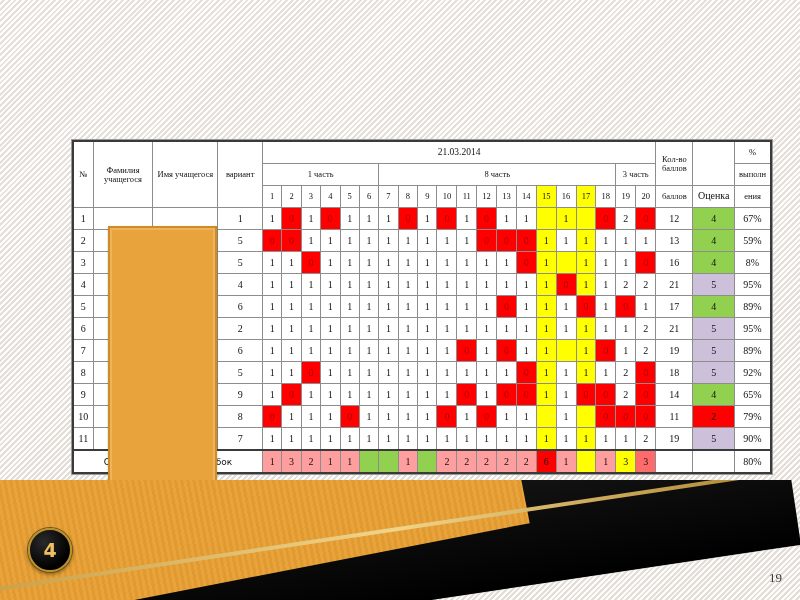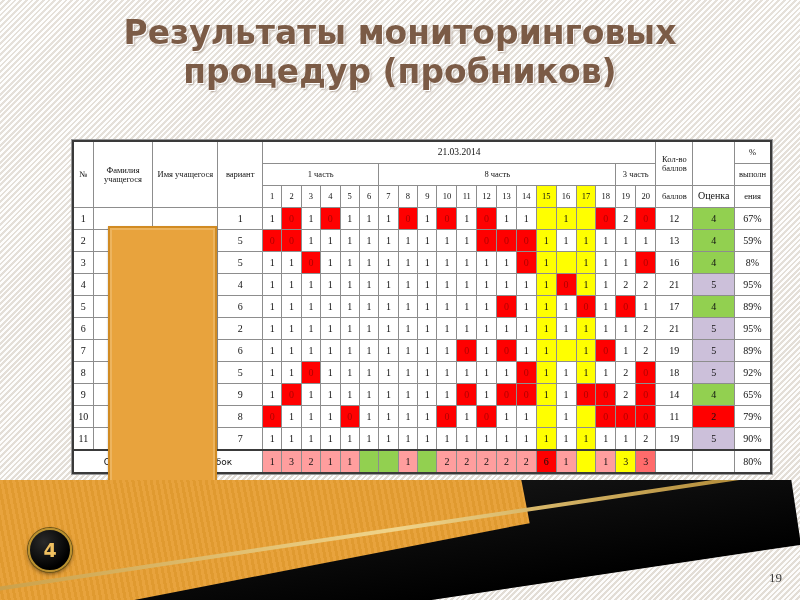--- a/index.html
+++ b/index.html
@@ -120,24 +120,20 @@
   #pagenum{
     position:absolute;right:18px;bottom:14px;
     font-family:"Liberation Serif",serif;font-size:13px;color:#3a3a3a;
   }
 </style>
 </head>
 <body>
 
 <div id="slide">
 
-  <div id="title">
-    <div>Результаты мониторинговых</div>
-    <div>процедур (пробников)</div>
-  </div>
 
   <table id="sheet">
     <thead>
       <tr>
         <th class="hdr num thick-top thick-left" rowspan="3">№</th>
         <th class="hdr fam thick-top" rowspan="3">Фамилия учащегося</th>
         <th class="hdr ima thick-top" rowspan="3">Имя учащегося</th>
         <th class="hdr var thick-top" rowspan="3">вариант</th>
         <th class="hdr hdr-date thick-top" colspan="20">21.03.2014</th>
         <th class="hdr tot thick-top" rowspan="2">

